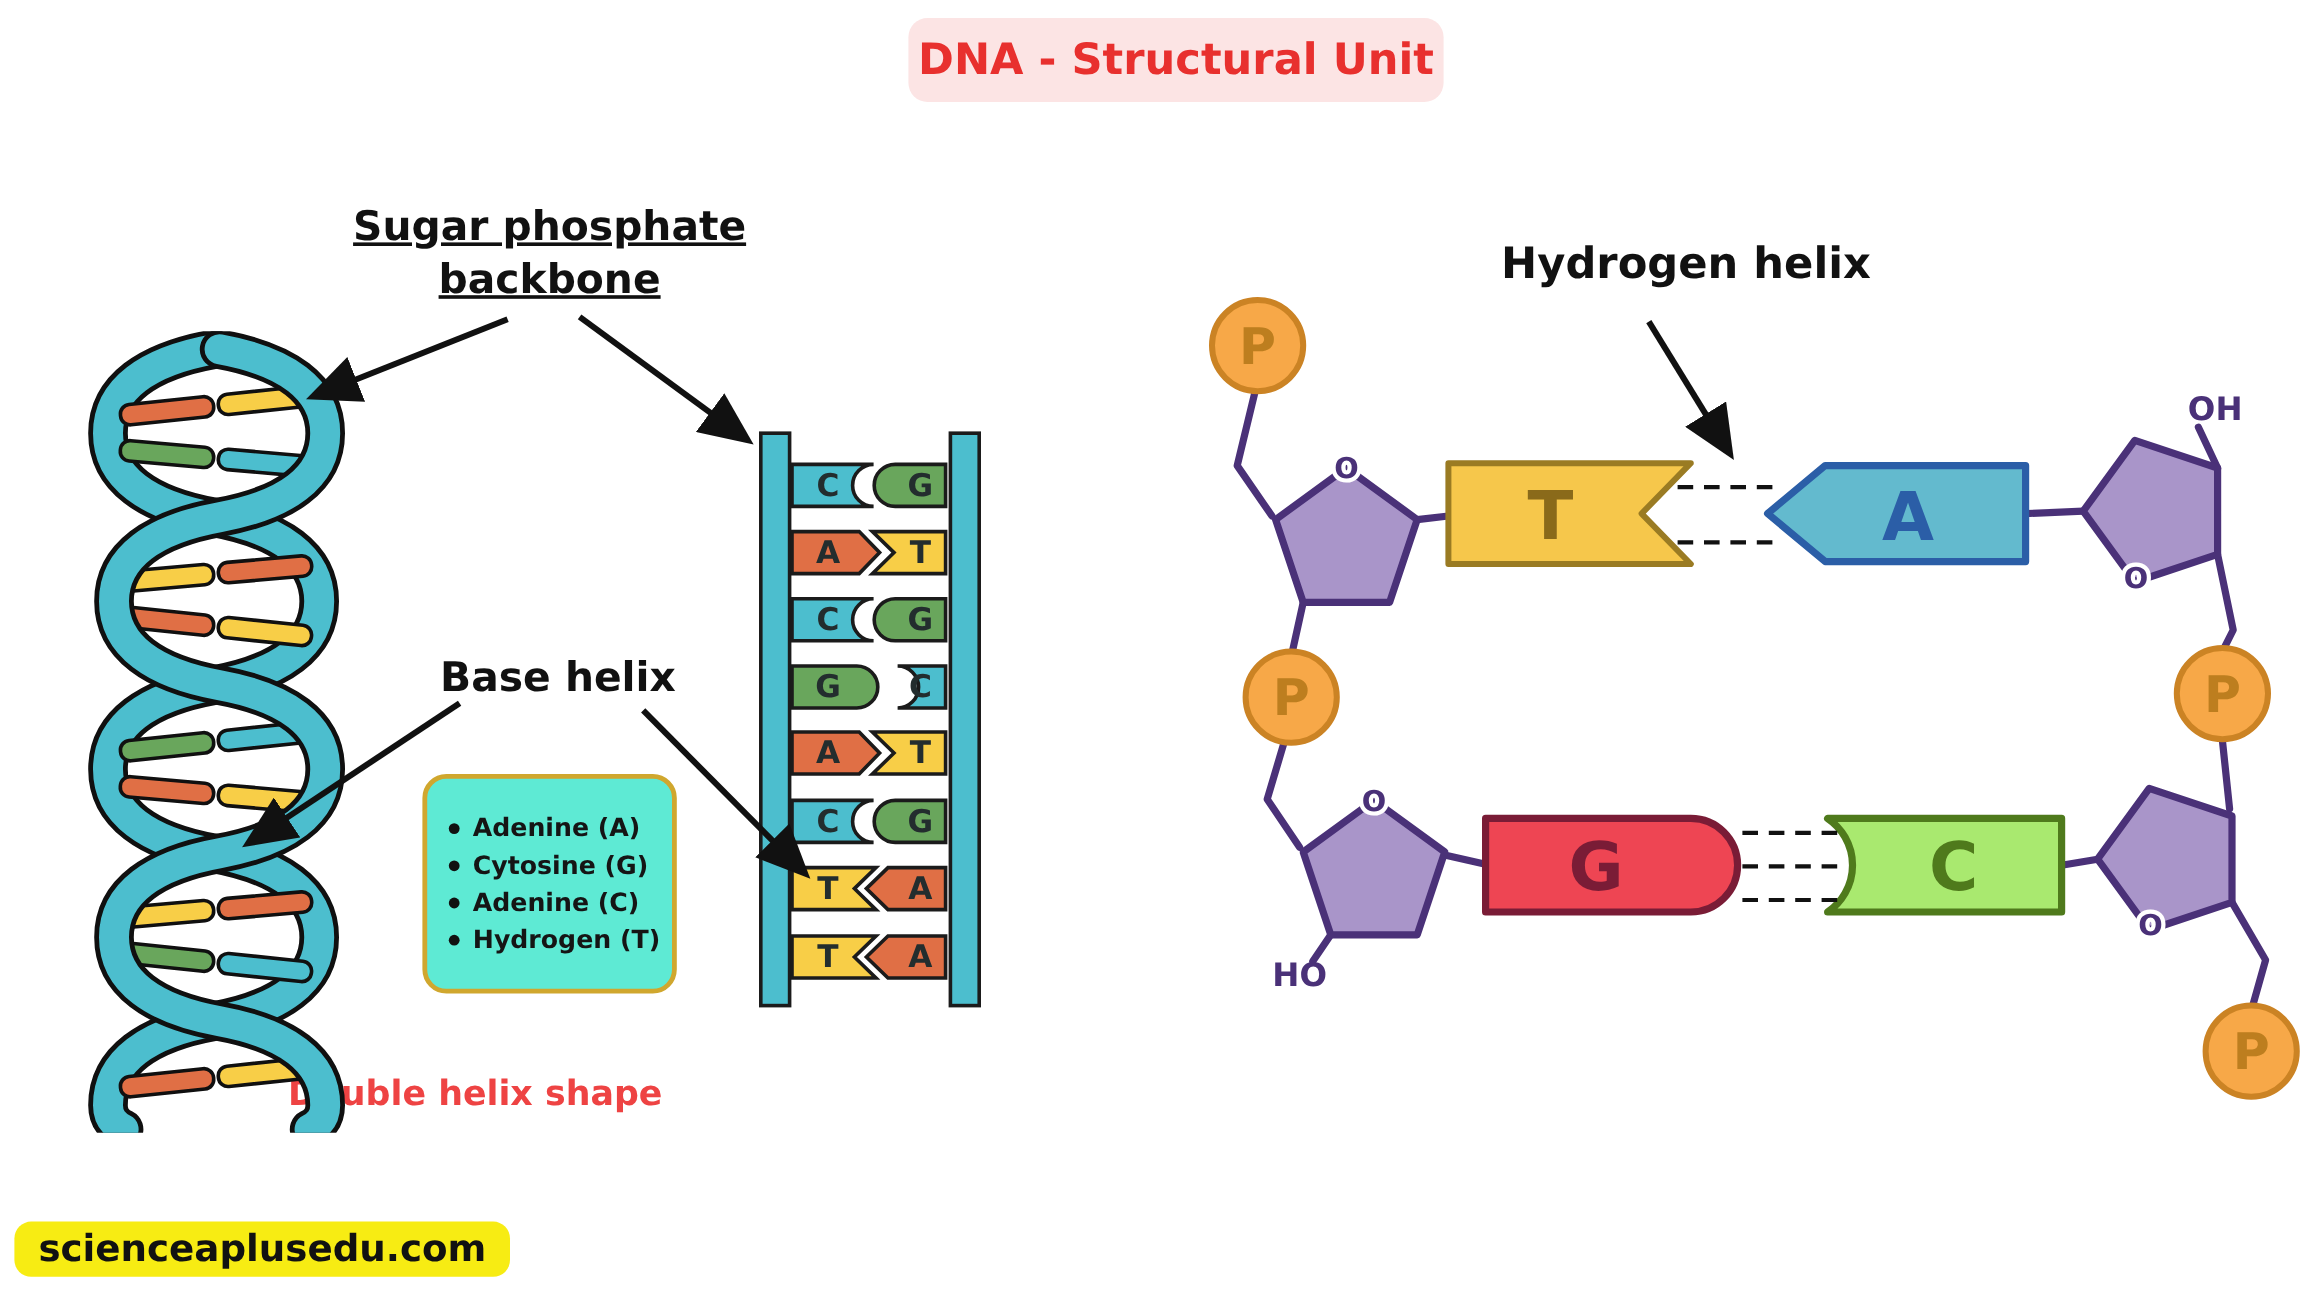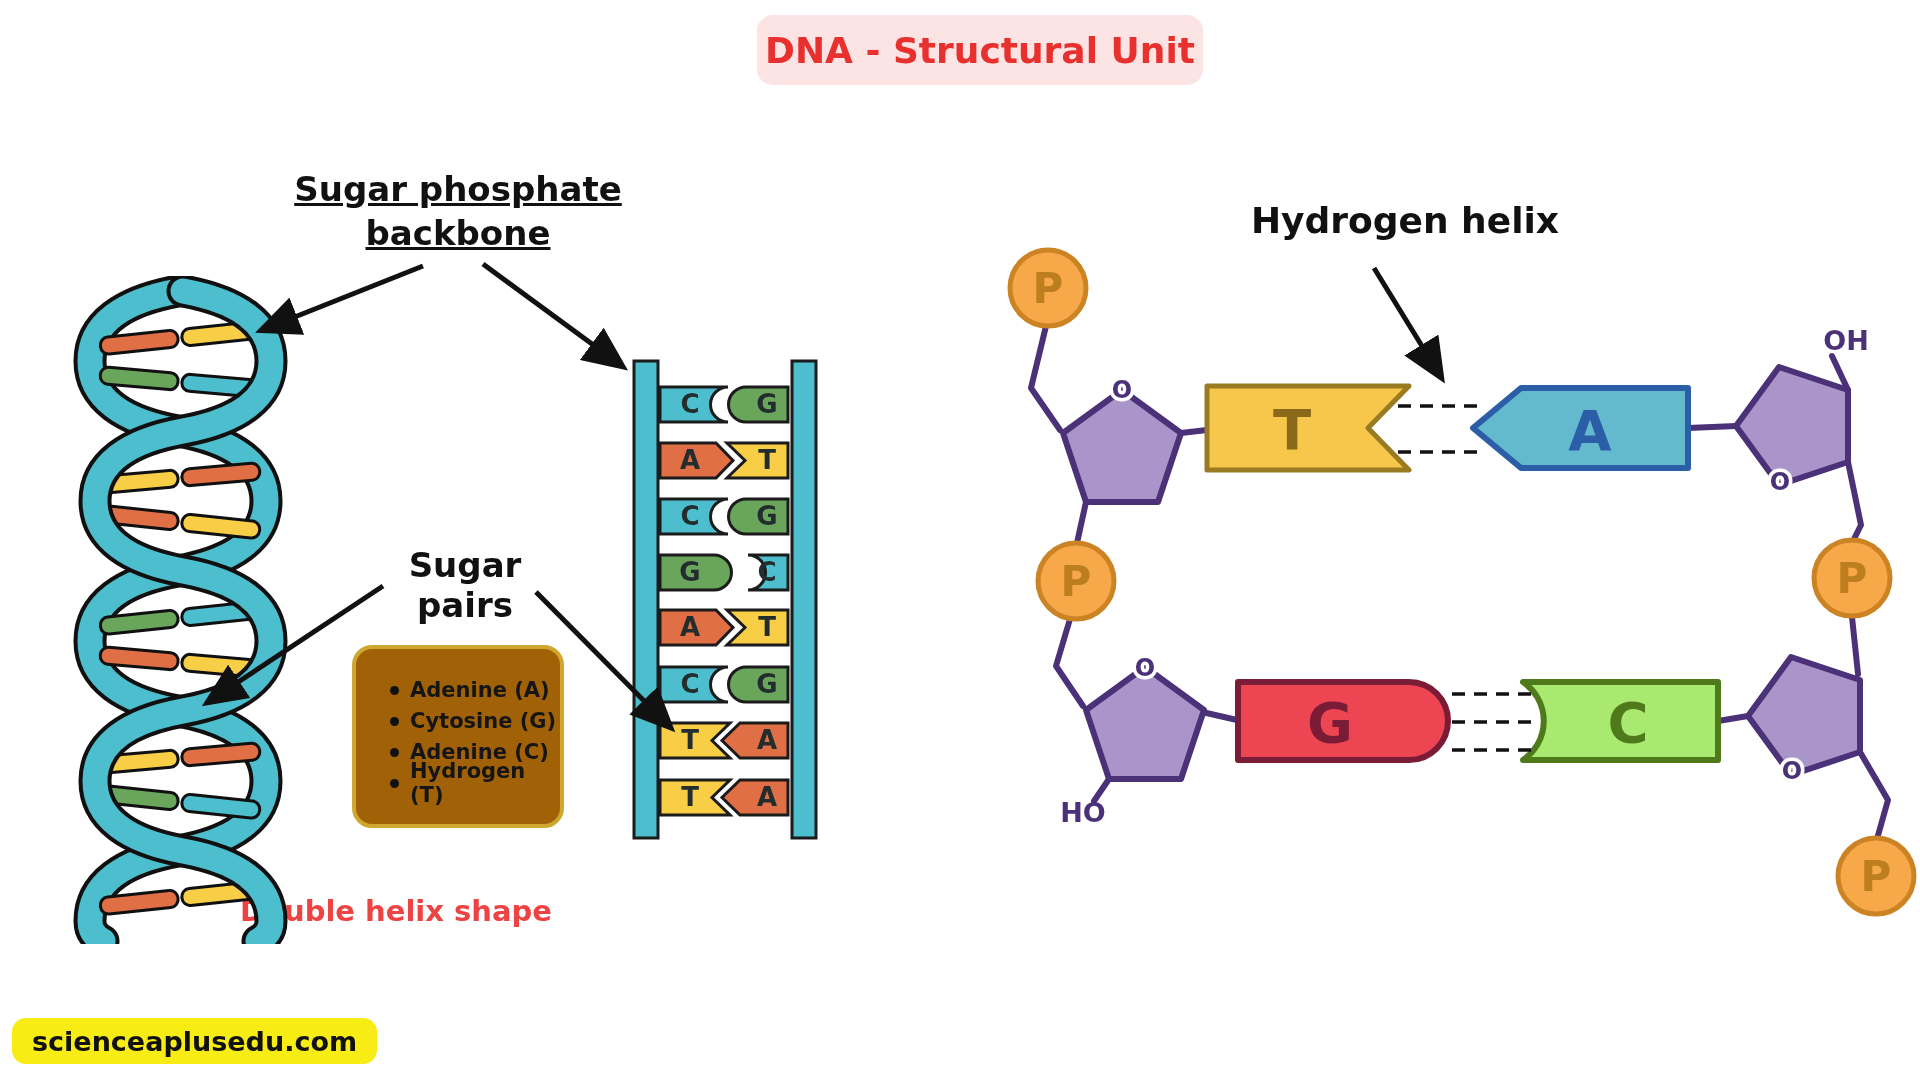--- a/index.html
+++ b/index.html
@@ -7,44 +7,44 @@
          font-family:"DejaVu Sans","Liberation Sans",sans-serif;}
   .abs{position:absolute;}
   .lbl{font-weight:bold;color:#111;}
   #title-pill{left:757px;top:15px;width:446px;height:70px;background:#fce4e4;border-radius:16px;
               display:flex;align-items:center;justify-content:center;color:#e8302e;
               font-size:36px;font-weight:bold;}
   #sugar-label{left:262px;top:168px;width:392px;text-align:center;font-size:34px;line-height:1.28;text-decoration:underline;}
   #hydrogen-label{left:1240px;top:200px;width:330px;text-align:center;font-size:36px;}
   #basepairs-label{left:365px;top:545px;width:200px;text-align:center;font-size:34px;}
   #helix-caption{left:240px;top:894px;width:320px;font-size:29px;font-weight:bold;color:#ee4343;}
-  #legend-box{left:352px;top:645px;width:212px;height:183px;background:#a16207;
+  #legend-box{left:352px;top:645px;width:212px;height:183px;background:#5eead4;
               border:4px solid #d0a72e;border-radius:20px;box-sizing:border-box;
-              display:flex;flex-direction:column;justify-content:center;padding:6px 0 6px 34px;}
+              display:flex;flex-direction:column;justify-content:center;padding:6px 0 6px 18px;}
   .legend-row{display:flex;align-items:center;height:31px;}
   .legend-dot{width:9px;height:9px;border-radius:50%;background:#111;margin-right:11px;flex:0 0 auto;}
   .legend-text{font-size:21px;font-weight:bold;color:#151515;}
   #watermark{left:12px;top:1018px;height:46px;background:#f7ec13;border-radius:14px;
-             display:flex;align-items:center;padding:0 20px;font-size:27px;font-weight:bold;color:#111;}
+             display:flex;align-items:center;padding:0 20px;font-size:31px;font-weight:bold;color:#111;}
   svg{display:block;}
   svg text{font-family:"DejaVu Sans","Liberation Sans",sans-serif;font-weight:bold;}
   .halo{paint-order:stroke;stroke:#ffffff;stroke-width:7px;}
 </style>
 </head>
 <body>
 
 <div id="stage">
 
   <div id="title-pill" class="abs">
     <span>DNA - Structural Unit</span>
   </div>
 
   <div id="sugar-label" class="abs lbl">Sugar phosphate backbone</div>
   <div id="hydrogen-label" class="abs lbl">Hydrogen helix</div>
-  <div id="basepairs-label" class="abs lbl">Sugar pairs</div>
+  <div id="basepairs-label" class="abs lbl">Base helix</div>
   <div id="helix-caption" class="abs">Double helix shape</div>
 
   <div id="legend-box" class="abs">
     <div class="legend-row">
       <span class="legend-dot"></span>
       <span class="legend-text">Adenine (A)</span>
     </div>
     <div class="legend-row">
       <span class="legend-dot"></span>
       <span class="legend-text">Cytosine (G)</span>

